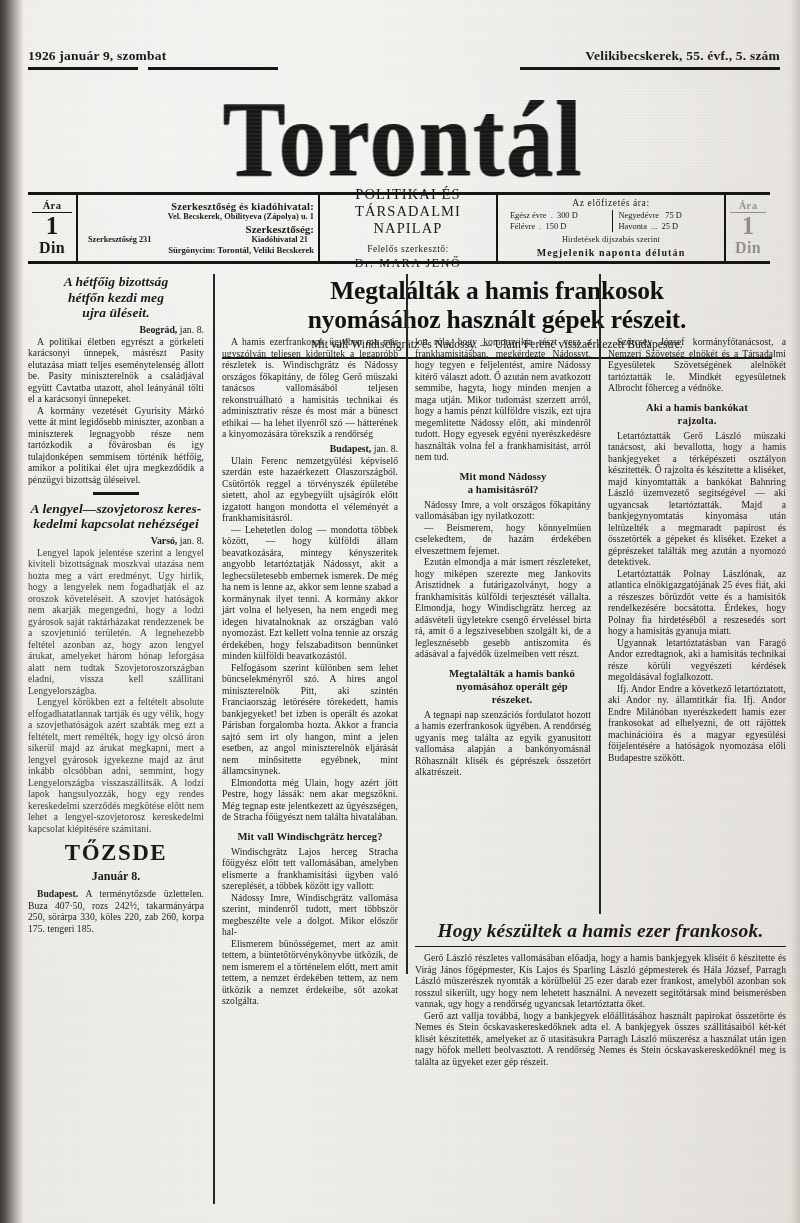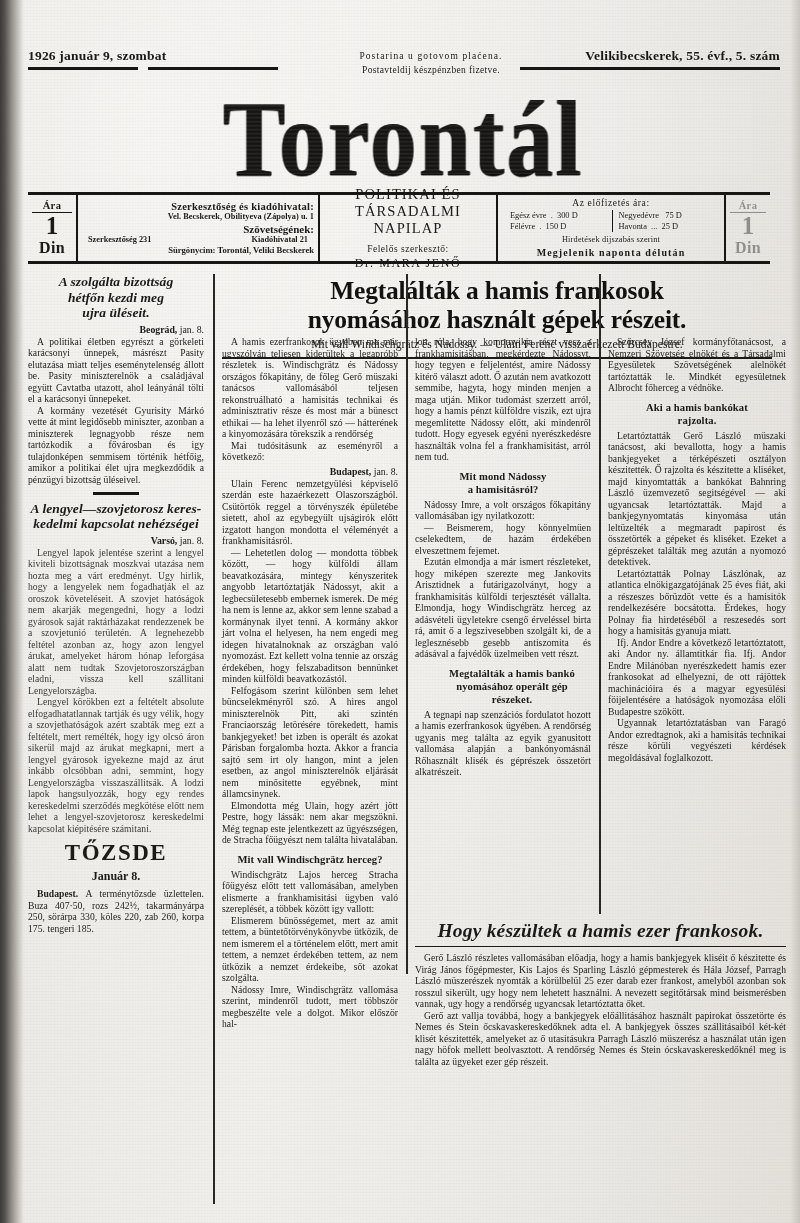--- a/index.html
+++ b/index.html
@@ -180,24 +180,20 @@
 <body>
 
 <div id="page">
   <div id="sheet">
 
     <div class="toprow">
       <div class="tr-l">
         <div class="dateline">1926 január 9, szombat</div>
         <div class="rulebar split"></div>
       </div>
-      <div class="tr-c">
-        <div class="postline sp">Postarina u gotovom plaćena.</div>
-        <div class="postline">Postavteldij készpénzben fizetve.</div>
-      </div>
       <div class="tr-r">
         <div class="dateline">Velikibecskerek, 55. évf., 5. szám</div>
         <div class="rulebar"></div>
       </div>
     </div>
 
     <div id="masthead">
       <div id="mastTitle">Torontál</div>
       <div id="mastInk"></div>
     </div>
@@ -206,21 +202,21 @@
 
       <div class="cell price-cell vline">
         <div class="p-ara">Ára</div>
         <div class="p-num">1</div>
         <div class="p-din">Din</div>
       </div>
 
       <div class="cell addr-cell vline">
         <div class="a1">Szerkesztőség és kiadóhivatal:</div>
         <div class="a2">Vel. Becskerek, Obilityeva (Zápolya) u. 1</div>
-        <div class="a3">Szövetségének:</div>
+        <div class="a3">Szerkesztőség:</div>
         <div class="a4">
           <span>Szerkesztőség 231</span>
           <span>Kiadóhivatal 21</span>
         </div>
         <div class="a5">Sürgönycim: Torontál, Veliki Becskerek</div>
       </div>
 
       <div class="cell mid-cell vline">
         <div class="m1">POLITIKAI ÉS TÁRSADALMI NAPILAP</div>
         <div class="m2">Felelős szerkesztő:</div>
@@ -273,21 +269,21 @@
       <div class="headrule"></div>
     </div>
 
     <div id="cols">
 
       <div class="coldiv d1" style="height:930px"></div>
       <div class="coldiv d2" style="height:700px"></div>
       <div class="coldiv d3" style="height:640px"></div>
 
       <div class="col c1">
-        <div class="hdl-italic">A szolgálta bizottság</div>
+        <div class="hdl-italic">A hétfőig bizottság</div>
         <div class="hdl-italic">hétfőn kezdi meg</div>
         <div class="hdl-italic">ujra üléseit.</div>
         <div class="dateplace">
           <b>Beográd,</b>
           <span>jan. 8.</span>
         </div>
         <p class="body ind">A politikai életben egyrészt a görkeleti karácsonyi ünnepek, másrészt Pasity elutazása miatt teljes eseménytelenség állott be. Pasity miniszterelnök a családjával együtt Cavtatba utazott, ahol leányánál tölti el a karácsonyi ünnepeket.</p>
         <p class="body ind">A kormány vezetését Gyurisity Márkó vette át mint legidősebb miniszter, azonban a miniszterek legnagyobb része nem tartózkodik a fővárosban és igy tulajdonképen semmisem történik hétfőig, amikor a politikai élet ujra megkezdődik a pénzügyi bizottság üléseivel.</p>
 
         <div class="sep"></div>
@@ -304,33 +300,32 @@
         <div class="tozsde-title">TŐZSDE</div>
         <div class="tozsde-date">Január 8.</div>
         <p class="body ind">
           <b>Budapest.</b>
           <span>A terménytőzsde üzlettelen. Buza 407·50, rozs 242½, takarmányárpa 250, sörárpa 330, köles 220, zab 260, korpa 175. tengeri 185.</span>
         </p>
       </div>
 
       <div class="col c2" style="top:62px">
         <p class="body ind">A hamis ezerfrankosok ügyében ma már ugyszólván teljesen kiderültek a legapróbb részletek is. Windischgrätz és Nádossy országos főkapitány, de főleg Gerő müszaki tanácsos vallomásából teljesen rekonstruálható a hamisitás technikai és adminisztrativ része és most már a bünesct ethikai — ha lehet ilyenről szó — hátterének a kinyomozására törekszik a rendőrség</p>
-        <p class="body ind">Mai tudósitásunk az eseményről a következő:</p>
         <div class="dateplace">
           <b>Budapest,</b>
           <span>jan. 8.</span>
         </div>
         <p class="body ind">Ulain Ferenc nemzetgyülési képviselő szerdán este hazaérkezett Olaszországból. Csütörtök reggel a törvényszék épületébe sietett, ahol az egybegyült ujságirók előtt izgatott hangon mondotta el véleményét a frankhamisitásról.</p>
         <p class="body ind">— Lehetetlen dolog — mondotta többek között, — hogy külföldi állam beavatkozására, mintegy kényszeritek angyobb letartóztatják Nádossyt, akit a legbecsületesebb embernek ismerek. De még ha nem is lenne az, akkor sem lenne szabad a kormánynak ilyet tenni. A kormány akkor járt volna el helyesen, ha nem engedi meg idegen hivatalnoknak az országban való nyomozást. Ezt kellett volna tennie az ország érdekében, hogy felszabaditson bennünket minden külföldi beavatkozástól.</p>
         <p class="body ind">Felfogásom szerint különben sem lehet büncselekményről szó. A hires angol miniszterelnök Pitt, aki szintén Franciaország letörésére törekedett, hamis bankjegyeket! bet izben is operált és azokat Párisban forgalomba hozta. Akkor a francia sajtó sem irt oly hangon, mint a jelen esetben, az angol miniszterelnök eljárását nem minősitette egyébnek, mint államcsinynek.</p>
         <p class="body ind">Elmondotta még Ulain, hogy azért jött Pestre, hogy lássák: nem akar megszökni. Még tegnap este jelentkezett az ügyészségen, de Stracha főügyészt nem találta hivatalában.</p>
         <div class="subhead">Mit vall Windischgrätz herceg?</div>
         <p class="body ind">Windischgrätz Lajos herceg Stracha főügyész előtt tett vallomásában, amelyben elismerte a frankhamisitási ügyben való szereplését, a többek között igy vallott:</p>
+        <p class="body ind">Nádossy Imre, Windischgrätz vallomása szerint, mindenről tudott, mert többször megbeszélte vele a dolgot. Mikor először hal-</p>
         <p class="body ind">Elismerem bünösségemet, mert az amit tettem, a büntetőtörvénykönyvbe ütközik, de nem ismerem el a történelem előtt, mert amit tettem, a nemzet érdekében tettem, az nem ütközik a nemzet érdekeibe, sőt azokat szolgálta.</p>
-        <p class="body ind">Nádossy Imre, Windischgrätz vallomása szerint, mindenről tudott, mert többször megbeszélte vele a dolgot. Mikor először hal-</p>
       </div>
 
       <div class="col c3" style="top:62px">
         <p class="body">lott róla, hogy komornyikja részt vesz a frankhamisitásban, megkérdezte Nádossyt, hogy tegyen e feljelentést, amire Nádossy kitérő választ adott. Ő azután nem avatkozott semmibe, hagyta, hogy minden menjen a maga utján. Mikor tudomást szerzett arról, hogy a hamis pénzt külföldre viszik, ezt ujra megemlitette Nádossy előtt, aki mindenről tudott. Hogy egyesek egyéni nyerészkedésre használták volna fel a frankhamisitást, arról nem tud.</p>
         <div class="subhead" style="margin-bottom:0">Mit mond Nádossy</div>
         <div class="subhead" style="margin-top:0">a hamisitásról?</div>
         <p class="body ind">Nádossy Imre, a volt országos főkapitány vallomásában igy nyilatkozott:</p>
         <p class="body ind">— Beismerem, hogy könnyelmüen cselekedtem, de hazám érdekében elveszettnem fejemet.</p>
         <p class="body ind">Ezután elmondja a már ismert részleteket, hogy miképen szerezte meg Jankovits Arisztidnek a futárigazolványt, hogy a frankhamisitás külföldi terjesztését vállalta. Elmondja, hogy Windischgrätz herceg az adásvételi ügyletekre csengő érveléssel birta rá, amit ő a legszivesebben szolgált ki, de a leglesznésebb gesebb antiszomita és adásával a fajvédők üzelmeiben vett részt.</p>
         <div class="subhead left" style="margin-bottom:0;padding-left:18px">Megtalálták a hamis bankó</div>
@@ -338,22 +333,22 @@
         <div class="subhead left" style="margin:0 0 3px;padding-left:18px">részeket.</div>
         <p class="body ind">A tegnapi nap szenzációs fordulatot hozott a hamis ezerfrankosok ügyében. A rendőrség ugyanis meg találta az egyik gyanusitott vallomása alapján a bankónyomásnál Rőhasznált klisék és géprészek összetört alkatrészeit.</p>
       </div>
 
       <div class="col c4" style="top:62px">
         <p class="body ind">Szőrcsey József kormányfőtanácsost, a Nemzeri Szövetség elnökét és a Társadalmi Egyesületek Szövetségének alelnökét tartóztatták le. Mindkét egyesületnek Albrocht főherceg a védnöke.</p>
         <div class="subhead" style="margin-bottom:0">Aki a hamis bankókat</div>
         <div class="subhead" style="margin-top:0">rajzolta.</div>
         <p class="body ind">Letartóztatták Gerő László müszaki tanácsost, aki bevallotta, hogy a hamis bankjegyeket a térképészeti osztályon készitették. Ő rajzolta és készitette a kliséket, majd kinyomtatták a bankókat Bahnring László üzemvezető segitségével — aki ugyancsak letartóztatták. Majd a bankjegynyomtatás kinyomása után leltüzelték a megmaradt papirost és összetörték a gépeket és kliséket. Ezeket a géprészeket találták meg azután a nyomozó detektivek.</p>
         <p class="body ind">Letartóztatták Polnay Lászlónak, az atlantica elnökigazgatójának 25 éves fiát, aki a részeszes bőrüzdöt vette és a hamisitók rendelkezésére bocsátotta. Érdekes, hogy Polnay fia hirdetéséből a reszesedés sort hogy a hamisitás gyanuja miatt.</p>
+        <p class="body ind">Ugyannak letartóztatásban van Faragó Andor ezredtagnok, aki a hamisitás technikai része körüli vegyészeti kérdések megoldásával foglalkozott.</p>
         <p class="body ind">Ifj. Andor Endre a következő letartóztatott, aki Andor ny. államtitkár fia. Ifj. Andor Endre Milánóban nyerészkedett hamis ezer frankosokat ad elhelyezni, de ott rájöttek machinációira és a magyar egyesülési föijelentésére a hatóságok nyomozása előli Budapestre szökött.</p>
-        <p class="body ind">Ugyannak letartóztatásban van Faragó Andor ezredtagnok, aki a hamisitás technikai része körüli vegyészeti kérdések megoldásával foglalkozott.</p>
       </div>
 
       <div id="bottomHead" style="position:absolute;left:387px;top:645px;width:371px">
         <div class="bigItalic">Hogy készültek a hamis ezer frankosok.</div>
         <div class="bigItalic-rule"></div>
         <p class="body ind">Gerő László részletes vallomásában előadja, hogy a hamis bankjegyek kliséit ő készitette és Virág János főgépmester, Kis Lajos és Sparling László gépmesterek és Hála József, Parragh László müszerészek nyomták a körülbelül 25 ezer darab ezer frankost, amelyből azonban sok rosszul sikerült, ugy hogy nem lehetett használni. A nevezett segitőtársak mind beismerésben vannak, ugy hogy a rendőrség ugyancsak letartóztatta őket.</p>
         <p class="body ind">Gerő azt vallja továbbá, hogy a bankjegyek előállitásához használt papirokat összetörte és Nemes és Stein őcskavaskereskedőknek adta el. A bankjegyek összes szállitásaiból két-két klisét készitették, amelyeket az ő utasitásukra Parragh László müszerész a használat után igen nagy höfok mellett beolvasztott. A rendőrség Nemes és Stein ócskavaskereskedőknél meg is találta az ügyeket ezer gép részeit.</p>
       </div>
 
     </div>

